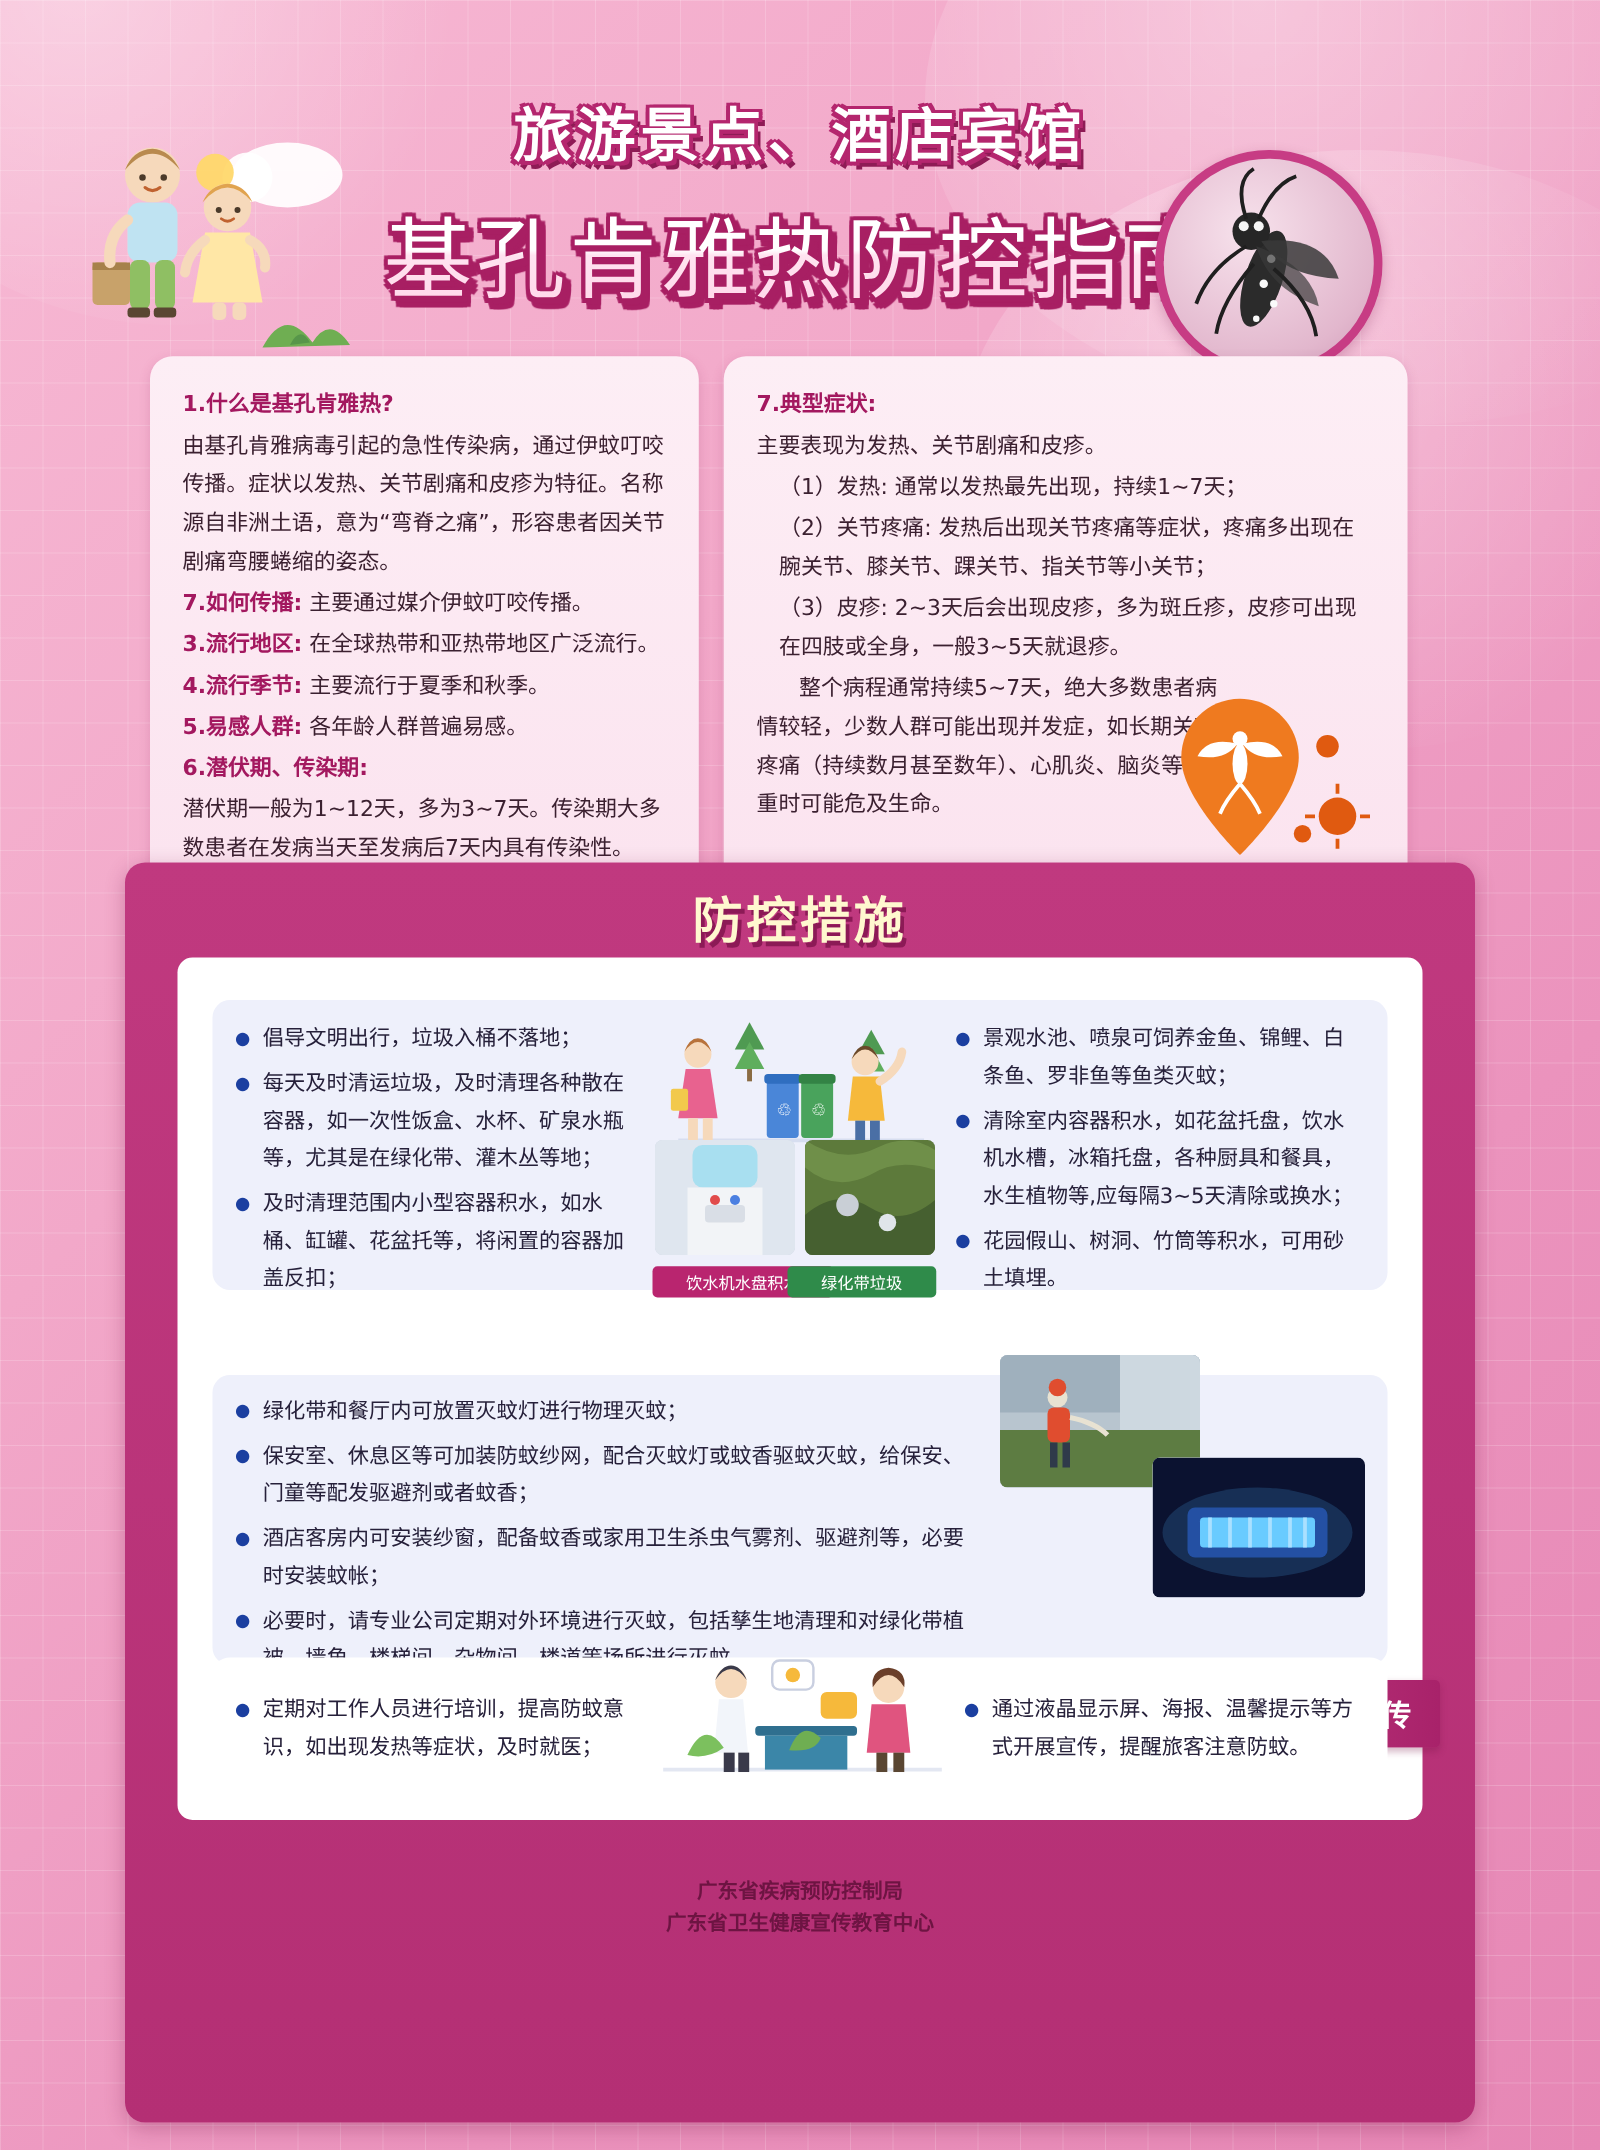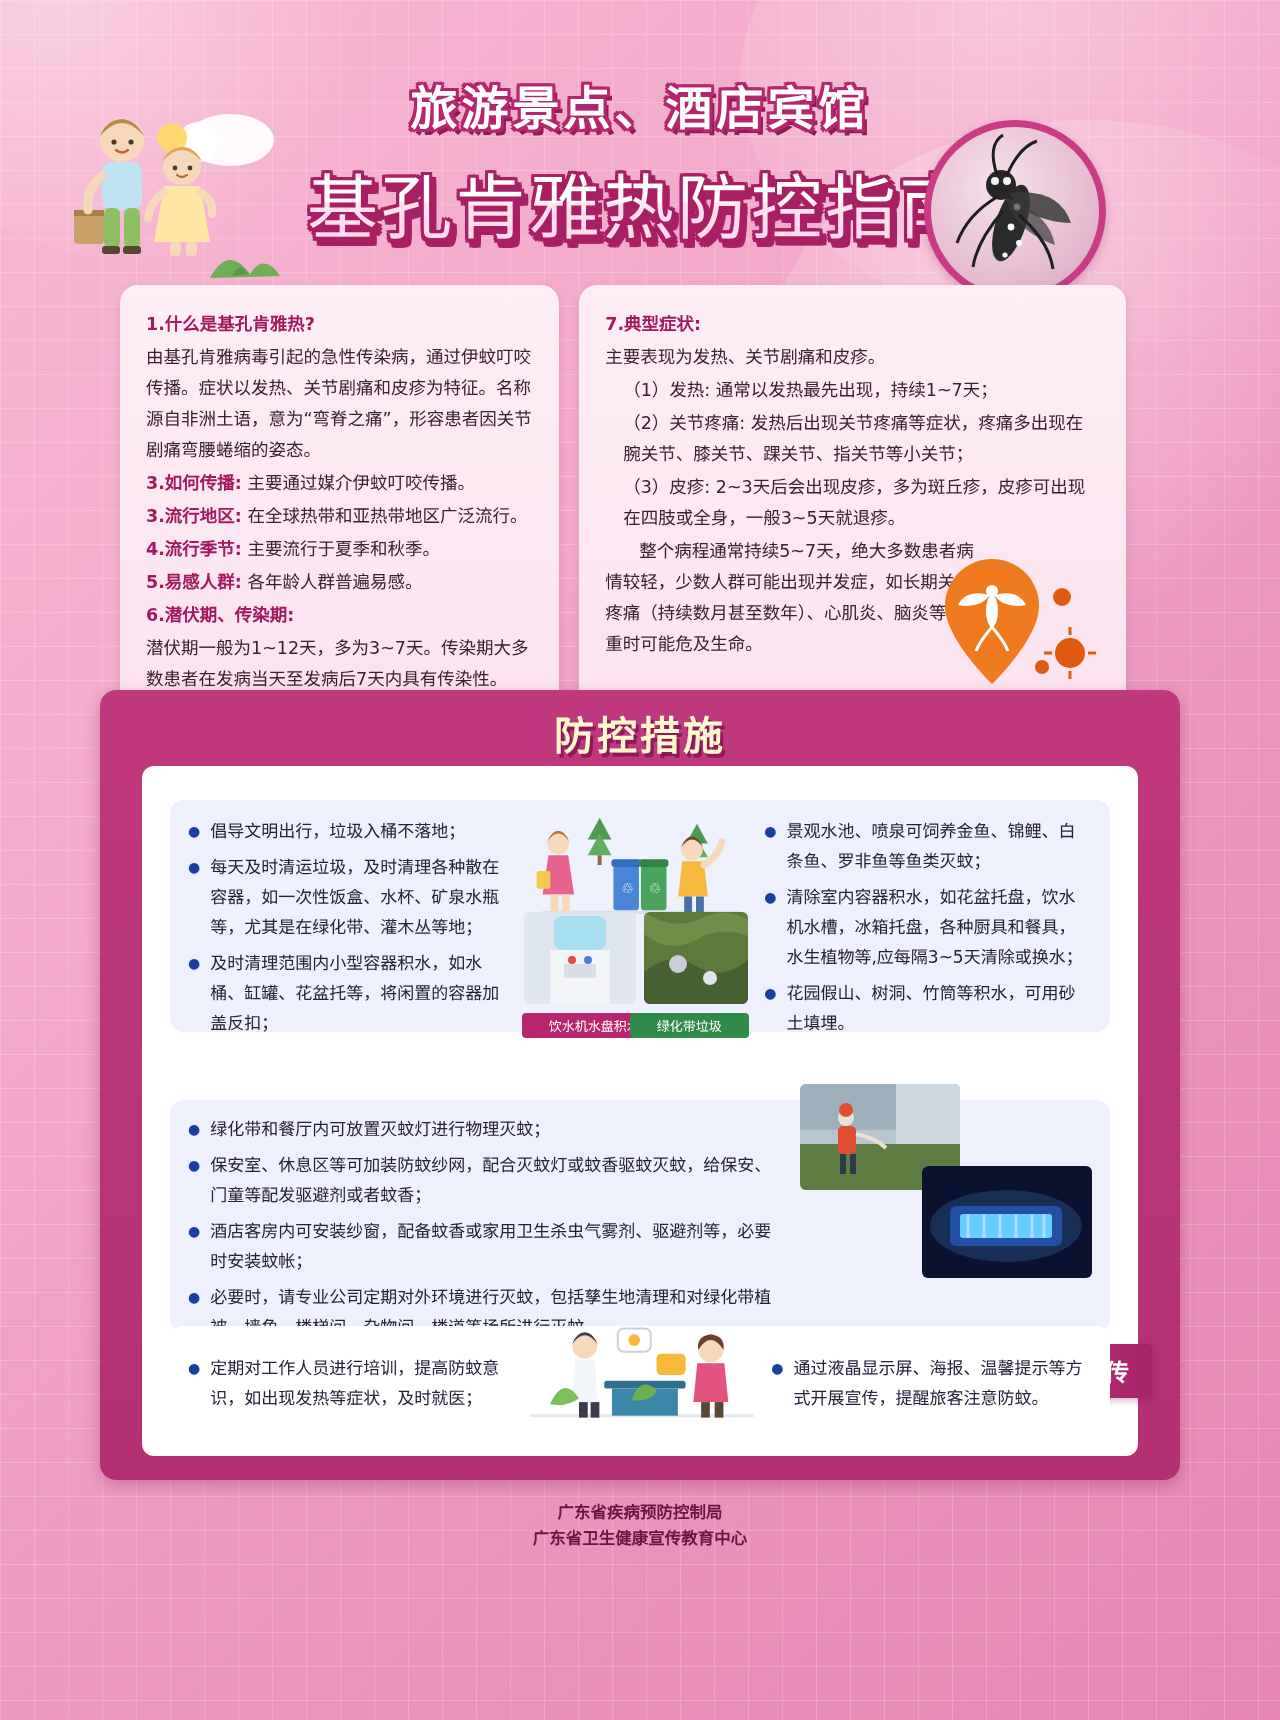--- a/index.html
+++ b/index.html
@@ -68,21 +68,21 @@
   .card.left{width:455px;}
   .card.right{width:567px;position:relative;}
   .p{font-size:17.5px;line-height:31px;color:#3b2030;margin:0 0 2px 0;}
   .p b{color:#a3185f;}
   .p .hd{color:#a3185f;font-weight:bold;}
   .indent{text-indent:0;padding-left:18px;}
   .orange-pin{position:absolute;right:26px;bottom:22px;width:180px;height:150px;}
 
   
   .main-panel{
-    position:absolute;left:100px;top:690px;width:1080px;height:790px;
+    position:absolute;left:100px;top:690px;width:1080px;height:1008px;
     background:linear-gradient(180deg,#c0397f 0%,#b42f74 100%);
     border-radius:16px;box-shadow:0 5px 16px rgba(120,20,70,.3);
   }
   .main-title{
     position:absolute;left:0;top:14px;width:1080px;text-align:center;
     font-size:40px;font-weight:bold;color:#fff8cf;letter-spacing:3px;
     text-shadow:3px 4px 0 #8c1a56;
   }
   .inner-white{
     position:absolute;left:42px;top:76px;width:996px;height:690px;
@@ -182,21 +182,21 @@
       <path d="M88 88 q30 26 34 54" stroke="#1f1f1f" stroke-width="3" fill="none"></path>
     </svg>
   </div>
 </div>
 
 <div class="top-cards">
 
   <div class="card left">
     <p class="p"><b>1.什么是基孔肯雅热?</b></p>
     <p class="p">由基孔肯雅病毒引起的急性传染病，通过伊蚊叮咬传播。症状以发热、关节剧痛和皮疹为特征。名称源自非洲土语，意为“弯脊之痛”，形容患者因关节剧痛弯腰蜷缩的姿态。</p>
-    <p class="p"><span class="hd">3.如何传播:</span> <span>主要通过媒介伊蚊叮咬传播。</span></p>
+    <p class="p"><span class="hd">7.如何传播:</span> <span>主要通过媒介伊蚊叮咬传播。</span></p>
     <p class="p"><span class="hd">3.流行地区:</span> <span>在全球热带和亚热带地区广泛流行。</span></p>
     <p class="p"><span class="hd">4.流行季节:</span> <span>主要流行于夏季和秋季。</span></p>
     <p class="p"><span class="hd">5.易感人群:</span> <span>各年龄人群普遍易感。</span></p>
     <p class="p"><span class="hd">6.潜伏期、传染期:</span></p>
     <p class="p">潜伏期一般为1~12天，多为3~7天。传染期大多数患者在发病当天至发病后7天内具有传染性。</p>
   </div>
 
   <div class="card right">
     <p class="p"><b>7.典型症状:</b></p>
     <p class="p">主要表现为发热、关节剧痛和皮疹。</p>

